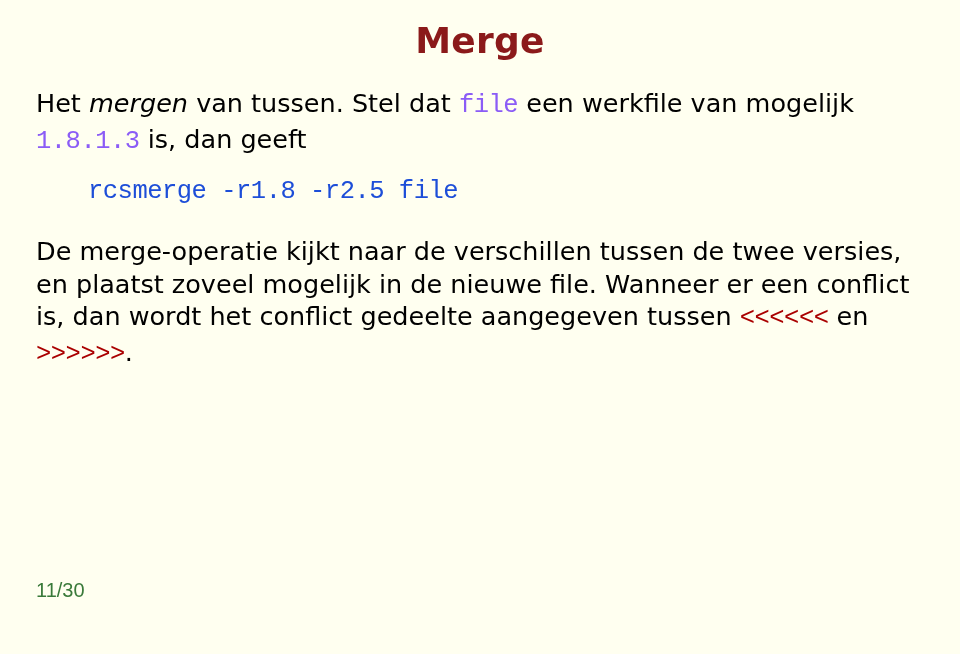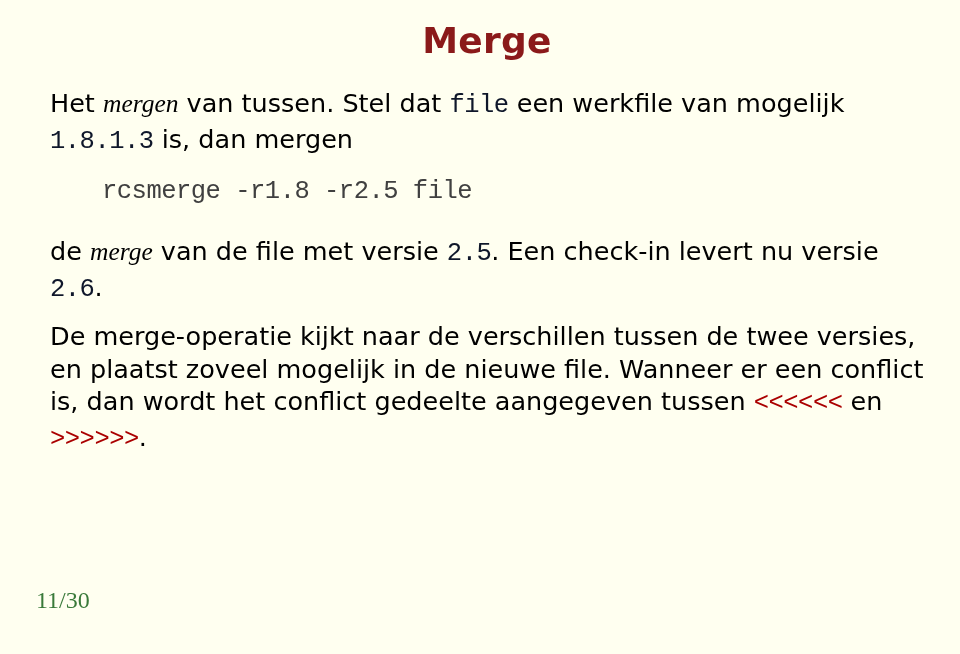--- a/index.html
+++ b/index.html
@@ -9,86 +9,83 @@
     height: 654px;
     background: #fffff0;
     font-family: "Trebuchet MS", "DejaVu Sans", Verdana, sans-serif;
     color: #000;
     overflow: hidden;
   }
   .slide {
     box-sizing: border-box;
     width: 960px;
     height: 614px;
-    padding: 16px 36px 10px 50px;
+    padding: 16px 36px 10px 36px;
     position: relative;
   }
   .title {
     color: #8b1a1a;
     font-size: 36px;
     font-weight: bold;
     text-align: center;
     margin: 4px 0 26px 0;
     letter-spacing: 0.3px;
   }
   .body {
     font-size: 25.5px;
     line-height: 1.28;
   }
   .para1 { margin: 0 0 18px 0; }
   .para2 { margin: 0 0 14px 0; }
   .para3 { margin: 0 0 8px 0; }
-  .italic { font-style: italic; font-family: Liberation Serif, serif; }
+  .italic { font-style: italic; }
   .code {
     font-family: "Courier New", Courier, monospace;
-    color: #0f172a;
+    color: #8b5cf6;
     letter-spacing: -0.5px;
   }
   .code-red {
     font-family: "Courier New", Courier, monospace;
     color: #aa0000;
     letter-spacing: -0.5px;
   }
   .cmd-block {
     margin: 18px 0 26px 52px;
     font-family: "Courier New", Courier, monospace;
-    color: #404040;
+    color: #1d4ed8;
     font-size: 25.5px;
     letter-spacing: -0.5px;
   }
   .footer {
     position: absolute;
     left: 36px;
     right: 36px;
-    bottom: 0;
-    font-size: 24px;
+    bottom: 12px;
+    font-size: 20px;
     color: #3a7a3a;
-    font-family: Liberation Serif, serif;
+    font-family: Liberation Sans, sans-serif;
   }
   .footer .page { float: left; }
   .footer .date { float: right; }
 </style>
 </head>
 <body>
 
 <div class="slide">
 
   <div class="title">Merge</div>
 
   <div class="body">
 
     <p class="para1">
-      <span>Het </span><span class="italic">mergen</span><span> van tussen. Stel dat </span><span class="code">file</span><span> een werkfile van mogelijk </span><span class="code">1.8.1.3</span><span> is, dan mergen</span>
+      <span>Het </span><span class="italic">mergen</span><span> van tussen. Stel dat </span><span class="code">file</span><span> een werkfile van mogelijk </span><span class="code">1.8.1.3</span><span> is, dan geeft</span>
     </p>
 
     <div class="cmd-block">rcsmerge -r1.8 -r2.5 file</div>
 
-    <p class="para2">
-      <span>de </span><span class="italic">merge</span><span> van de file met versie </span><span class="code">2.5</span><span>. Een check-in levert nu versie </span><span class="code">2.6</span><span>.</span>
-    </p>
 
     <p class="para3">
       <span>De merge-operatie kijkt naar de verschillen tussen de twee versies, en plaatst zoveel mogelijk in de nieuwe file. Wanneer er een conflict is, dan wordt het conflict gedeelte aangegeven tussen </span><span class="code-red">&lt;&lt;&lt;&lt;&lt;&lt;</span><span> en </span><span class="code-red">&gt;&gt;&gt;&gt;&gt;&gt;</span><span>.</span>
     </p>
 
   </div>
 
   <div class="footer">
     <span class="page">11/30</span>
   </div>

